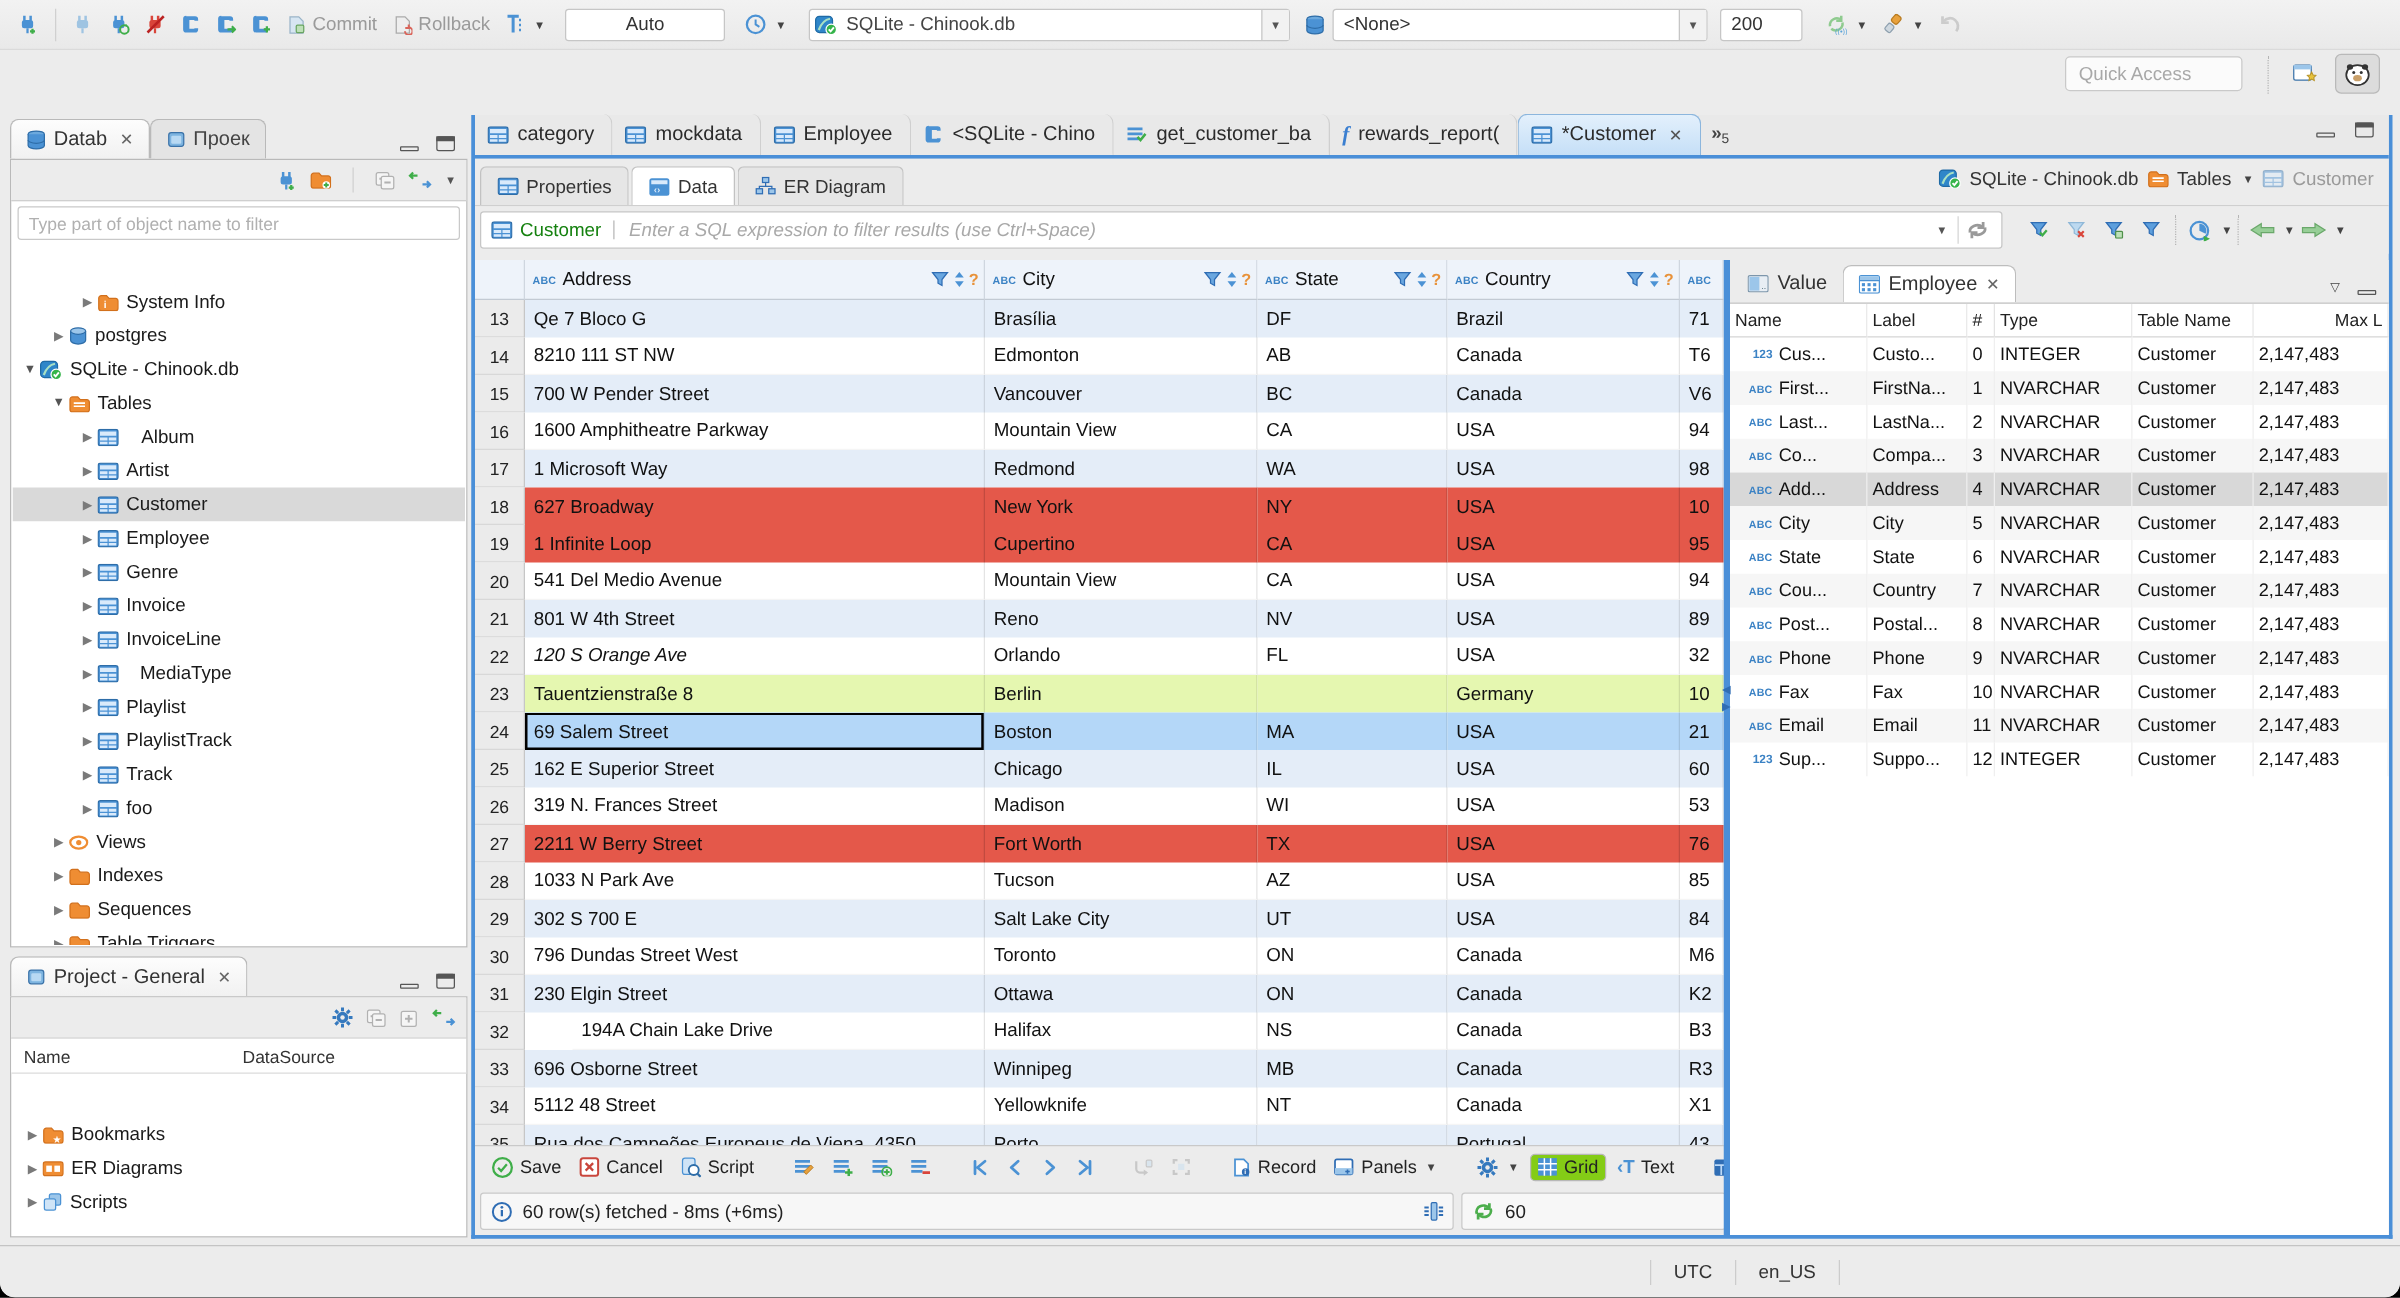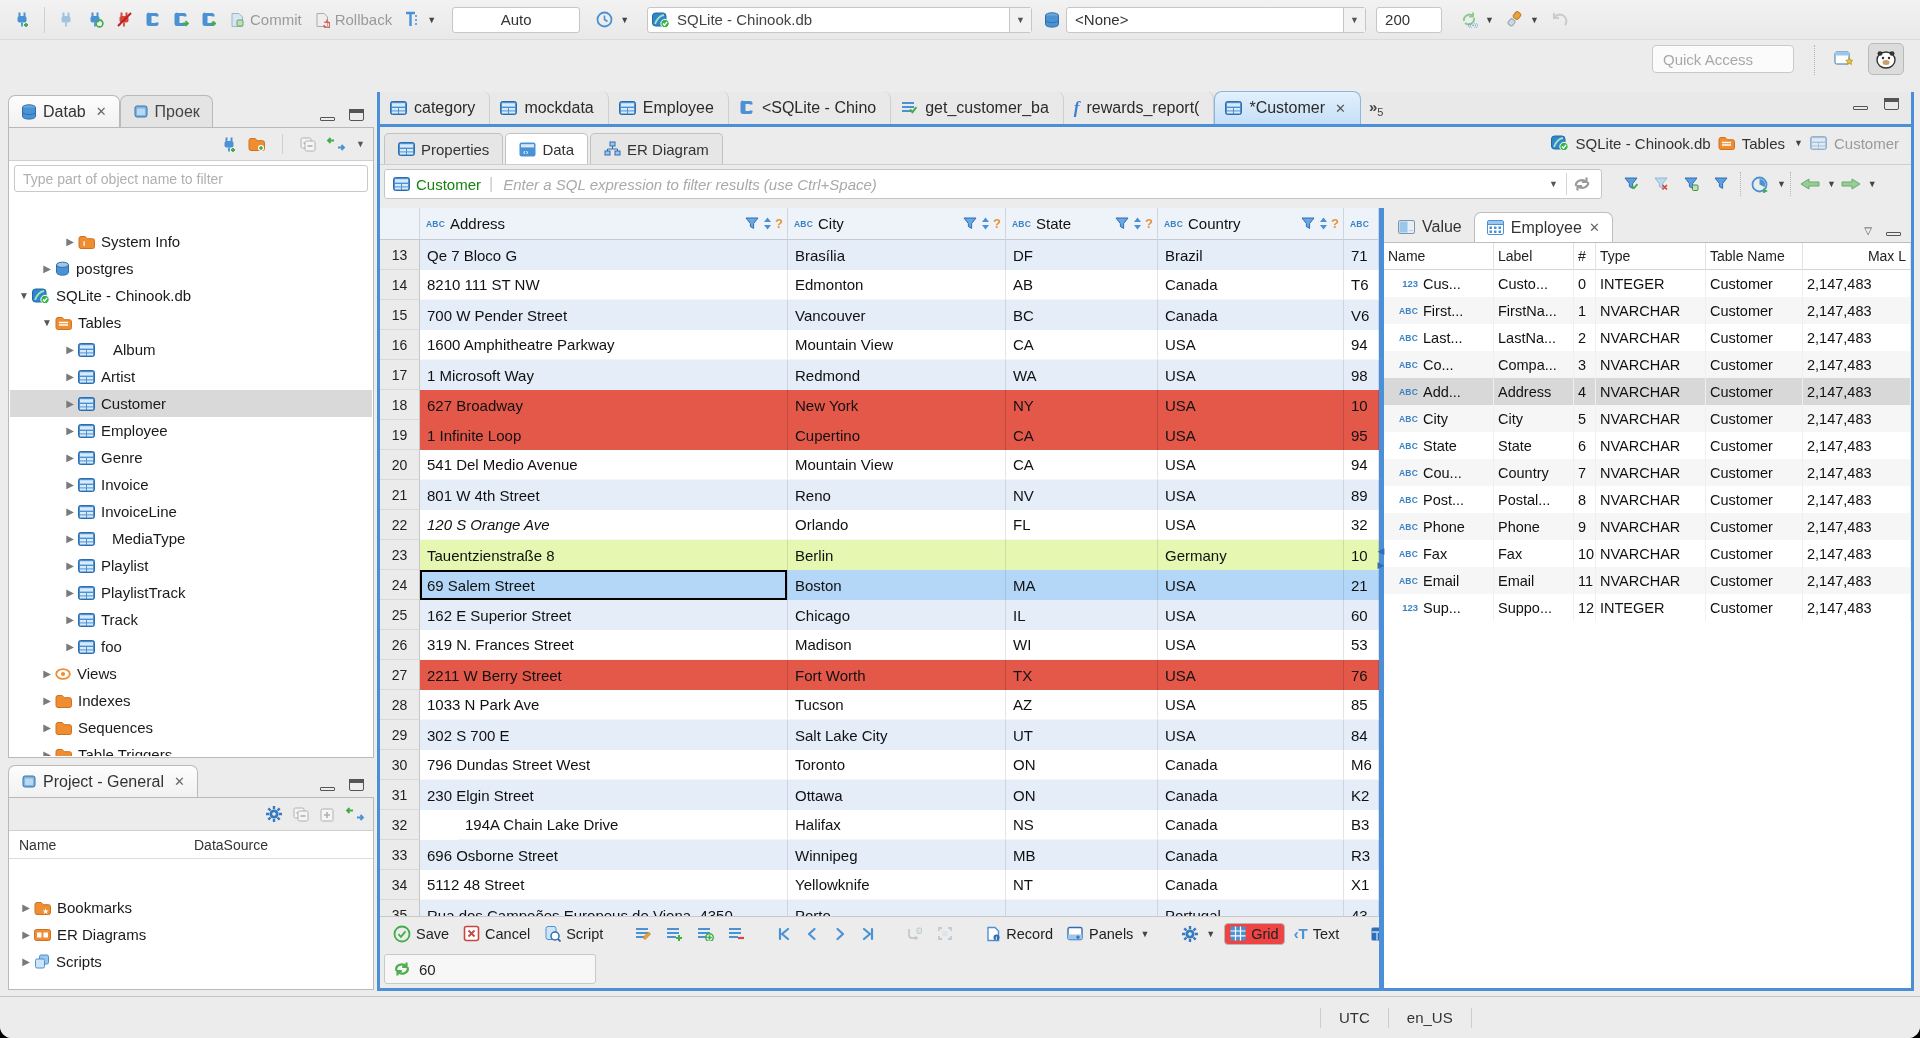--- a/index.html
+++ b/index.html
@@ -99,21 +99,21 @@
   .mhead .mc { height:27px; font-size:14px; color:#222; border-bottom:1px solid #d5d5d5; border-right:1px solid #e3e3e3; display:flex; align-items:center; padding:0 4px; background:#fff; }
   .mc { height:27px; display:flex; align-items:center; font-size:14.5px; color:#111; padding:0 4px; white-space:nowrap; overflow:hidden; border-right:1px solid #efefef; }
   .mrow.odd .mc { background:#f6f6f6; }
   .mrow.msel .mc { background:#d8d8d8; }
   .mc.right { justify-content:flex-end; }
   .mc .mic { width:30px; flex:none; text-align:right; margin-right:5px; }
 
   
   .rtoolbar { height:34px; background:#ececec; border-top:1px solid #c9c9c9; display:flex; align-items:center; padding:0 8px; gap:4px; }
   .rtb { display:flex; align-items:center; gap:5px; font-size:14.5px; color:#222; padding:2px 5px; border-radius:4px; }
-  .rtb.pressed { background:#ef4444; border:1px solid #b8b8b8; }
+  .rtb.pressed { background:#84cc16; border:1px solid #b8b8b8; }
   .rstatus { height:38px; background:#ececec; display:flex; align-items:center; padding:2px 4px; gap:6px; }
   .sbox { height:30px; border:1px solid #c9c9c9; border-radius:3px; background:#f7f7f7; display:flex; align-items:center; font-size:15px; color:#222; }
   .abc { color:#3b82c4; font-weight:bold; font-size:8.5px; letter-spacing:.2px; }
   .n123 { color:#3b82c4; font-weight:bold; font-size:9.5px; }
 
   
   .wstatus { position:absolute; left:0; right:0; top:996px; height:42px; background:#ececec; border-top:1px solid #c4c4c4; display:flex; align-items:center; font-size:15px; color:#333; }
   .wsep { width:1px; height:20px; background:#cccccc; }
 </style>
 </head>
@@ -1426,20 +1426,37 @@
               <span style="display: inline-flex; align-items: center;">
                 <svg width="16" height="14" viewBox="0 0 16 14" style="display:block">
                   <rect x="0.5" y="0.5" width="15" height="13" rx="1.5" fill="#2f6db4"></rect>
                   <path d="M1,5 h14 M6,5 v8 M11,5 v8" stroke="#bcd9f6" stroke-width="1.4"></path>
                 </svg>
               </span>
             </span>
         </div>
 
         <div class="rstatus">
+          <div class="sbox" style="flex:none; width:779px; padding-left:8px; gap:8px">
+            <span style="display: inline-flex; align-items: center;">
+                <svg width="17" height="17" viewBox="0 0 17 17" style="display:block">
+                  <circle cx="8.5" cy="8.5" r="7.2" fill="none" stroke="#2f6db4" stroke-width="1.6"></circle>
+                  <path d="M8.5,7 v5" stroke="#2f6db4" stroke-width="1.8"></path>
+                  <circle cx="8.5" cy="4.8" r="1.1" fill="#2f6db4"></circle>
+                </svg>
+              </span>
+            <span>60 row(s) fetched - 8ms (+6ms)</span>
+            <span style="margin-left: auto; padding-right: 6px; display: inline-flex; align-items: center;">
+                <svg width="18" height="16" viewBox="0 0 18 16" style="display:block">
+                  <rect x="7" y="1" width="4.5" height="14" rx="1" fill="#9cc6ea" stroke="#2f6db4"></rect>
+                  <path d="M5,5 H1.5 M5,8 H1.5 M5,11 H1.5" stroke="#2f6db4" stroke-width="1.5"></path>
+                  <path d="M13,5 h3.5 M13,8 h3.5 M13,11 h3.5" stroke="#2f6db4" stroke-width="1.5"></path>
+                </svg>
+              </span>
+          </div>
           <div class="sbox" style="flex:none; width:212px; padding-left:8px; gap:8px">
             <span style="display: inline-flex; align-items: center;">
                 <svg width="18" height="16" viewBox="0 0 18 16" style="display:block">
                   <path d="M3.5,10 a5.5,5 0 0 1 9.5,-4.7" fill="none" stroke="#4cae4c" stroke-width="2.2"></path>
                   <path d="M13.5,1.5 v4.3 h-4.3" fill="none" stroke="#4cae4c" stroke-width="2.2"></path>
                   <path d="M14.5,6 a5.5,5 0 0 1 -9.5,4.7" fill="none" stroke="#4cae4c" stroke-width="2.2"></path>
                   <path d="M4.5,14.5 v-4.3 h4.3" fill="none" stroke="#4cae4c" stroke-width="2.2"></path>
                 </svg>
               </span>
             <span>60</span>

